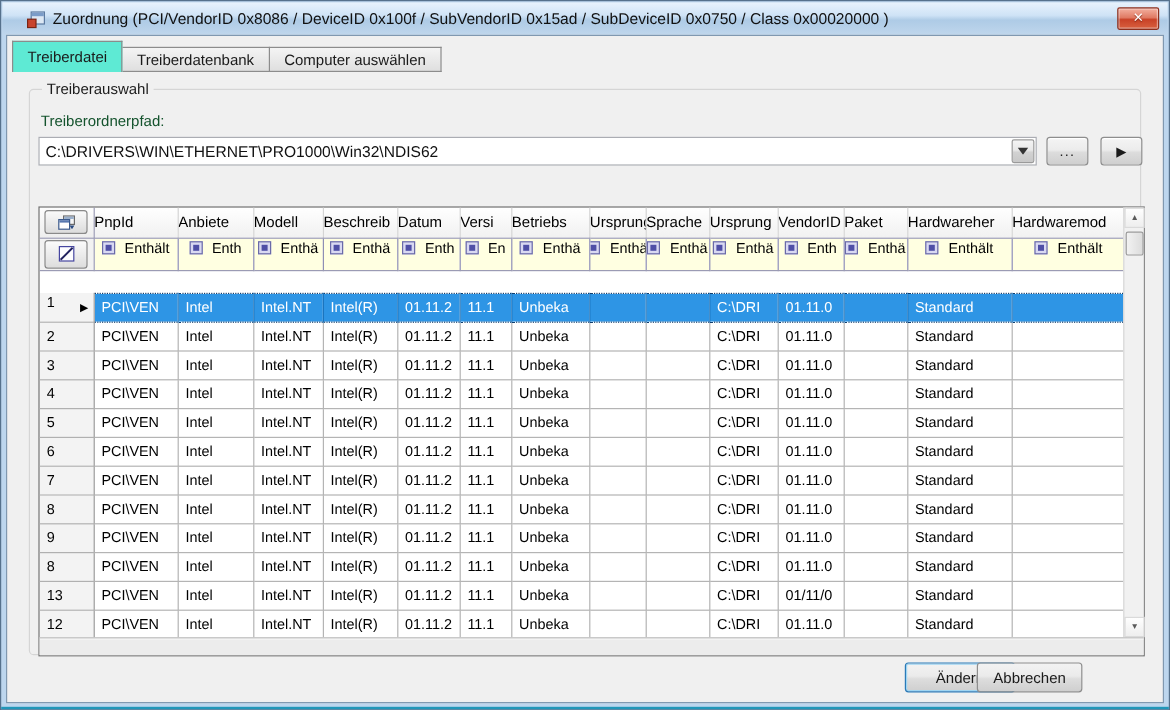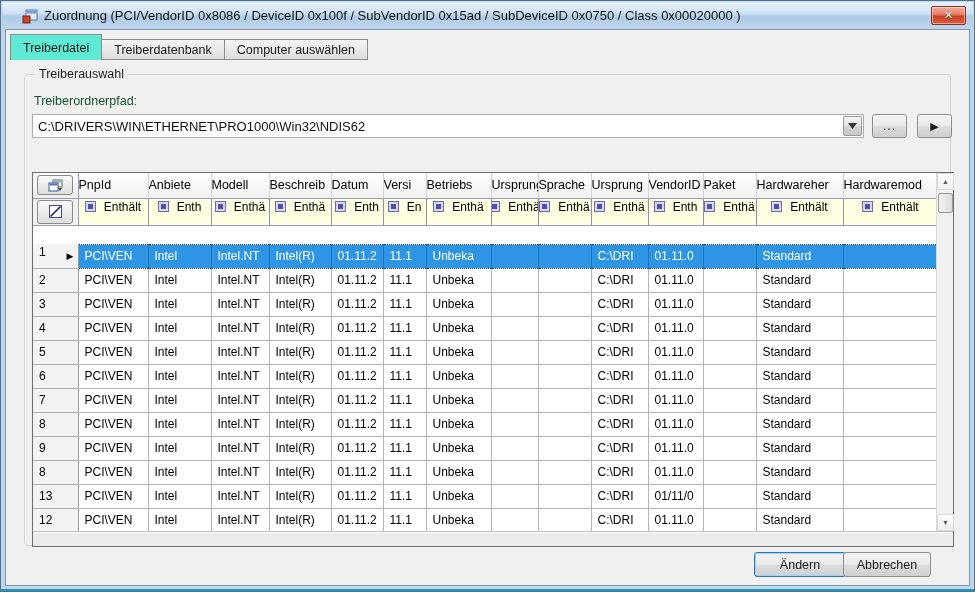--- a/index.html
+++ b/index.html
@@ -103,21 +103,21 @@
   .sb-down { bottom:0; }
   .sb-thumb { position:absolute; left:1px; top:20px; width:15px; height:20px;
     background:linear-gradient(90deg,#f2f2f2,#dcdcdc); border:1px solid #9a9a9a; border-radius:2px; cursor:grab; }
 
   
   .footer-btn { position:absolute; height:25px; font-size:12.5px; color:#1a1a1a;
     background:linear-gradient(180deg,#f2f2f2,#ebebeb 45%,#dddddd 55%,#cfcfcf);
     border:1px solid #8e8e8e; border-radius:3px; cursor:pointer; }
   .btn-aendern { left:748px; top:522px; width:92px; border:1px solid #2a7ab8;
     box-shadow:inset 0 0 0 1px #9fd5f2; }
-  .btn-abbrechen { left:837px; top:522px; width:88px; }
+  .btn-abbrechen { left:808px; top:522px; width:88px; }
 </style>
 </head>
 <body>
 
 <div class="frame">
   <div class="titlebar">
     <svg width="16" height="16">
       <rect x="4" y="2" width="11" height="10" fill="#dce8f4" stroke="#5b7aa0"></rect>
       <rect x="4.5" y="2.5" width="10" height="3" fill="#7a9cc8"></rect>
       <rect x="1" y="8" width="7" height="7" fill="#c8442e" stroke="#7a2413"></rect>

